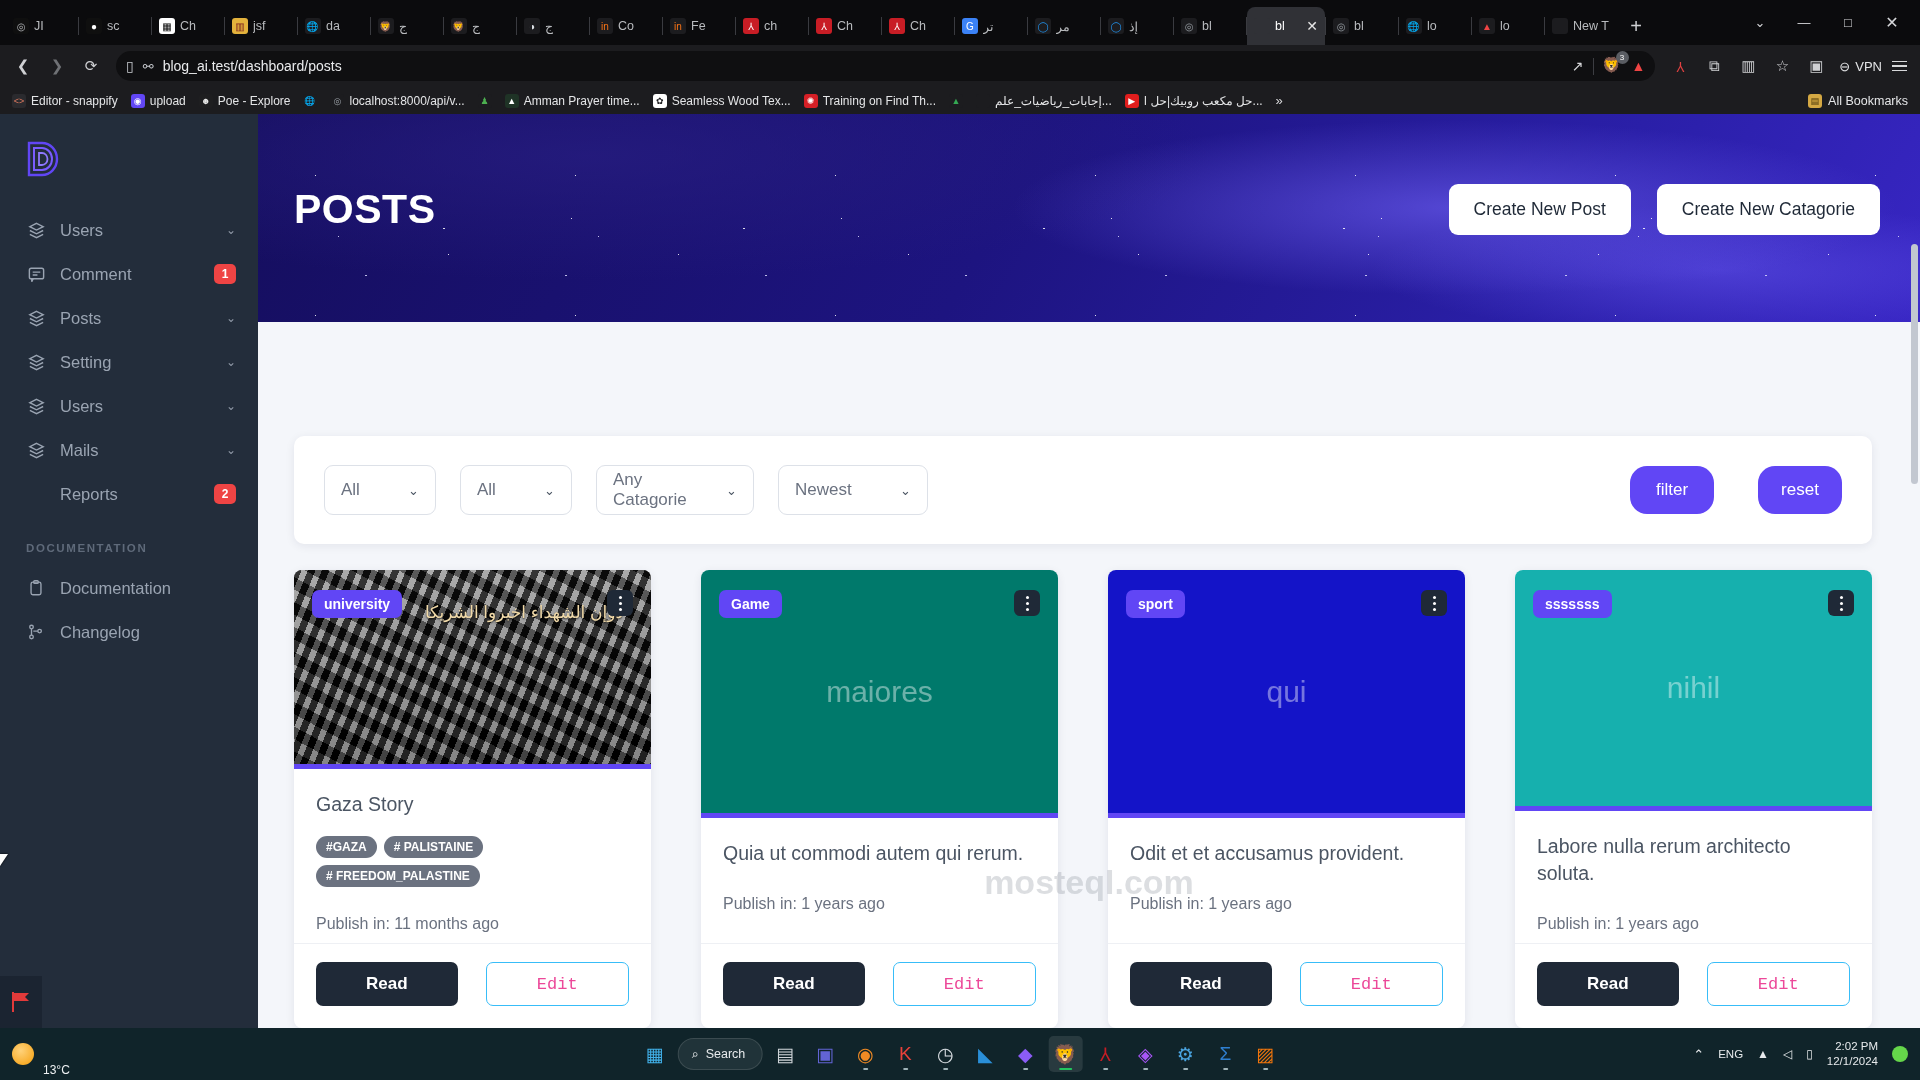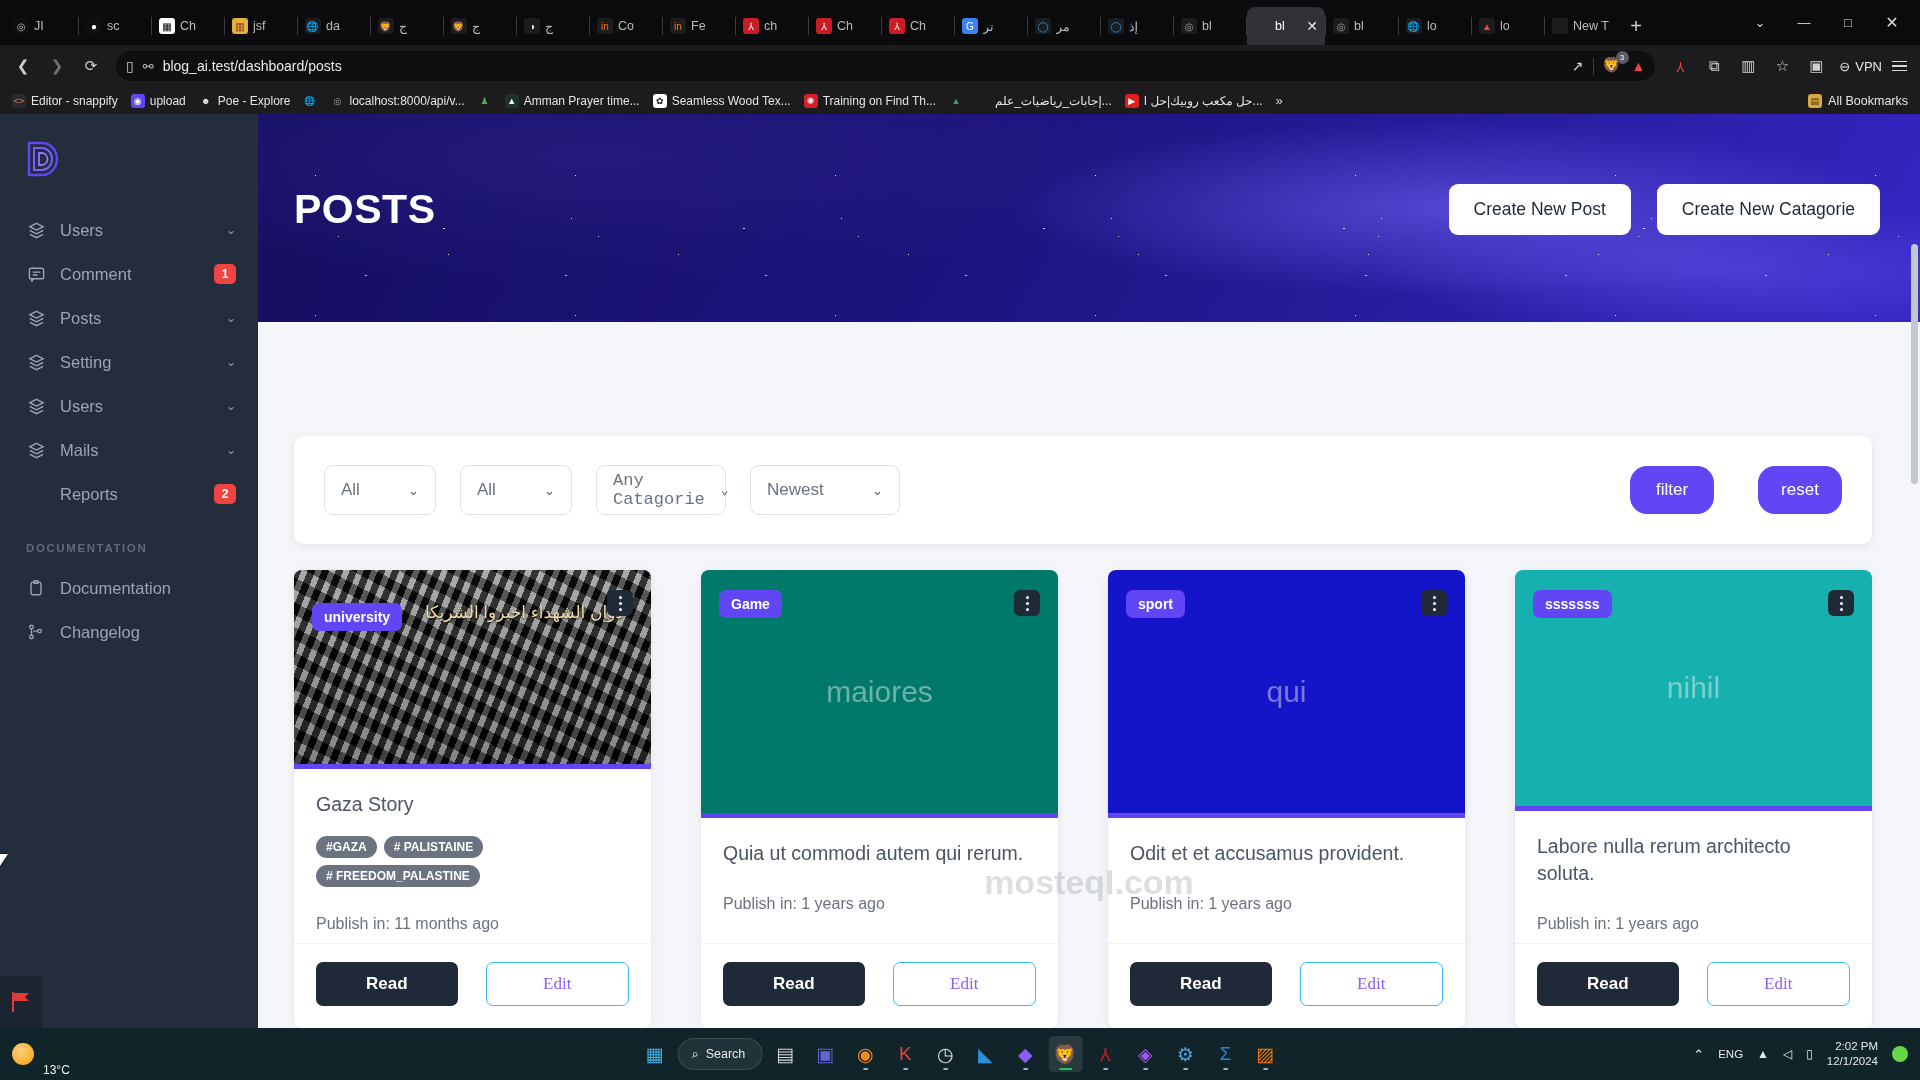--- a/index.html
+++ b/index.html
@@ -174,21 +174,21 @@
     background: #fff; border-radius: 10px; box-shadow: 0 2px 10px rgba(20,30,60,.08);
     display: flex; align-items: center; padding: 0 30px; gap: 24px;
   }
   .fsel {
     height: 50px; border: 1px solid #dde1e8; border-radius: 9px; background: #fff;
     display: flex; align-items: center; padding: 0 16px; gap: 16px;
     color: #6b7280; font-size: 17px; font-family: inherit;
   }
   .fsel .cv { font-size: 13px; color: #4b5563; margin-left: auto; }
   .fsel.w1 { width: 112px; } .fsel.w2 { width: 112px; }
-  .fsel.w3 { width: 130px; font-family: Liberation Mono, monospace; } .fsel.w4 { width: 150px; }
+  .fsel.w3 { width: 158px; } .fsel.w4 { width: 150px; }
   .fsearch {
     height: 50px; width: 258px; border: 1px solid #dde1e8; border-radius: 9px;
     background: #fff; padding: 0 16px; color: #374151; font-size: 17px;
     font-family: inherit; margin-left: 10px;
   }
   .fsearch::placeholder { color: #9ca3af; }
   .fbtn {
     height: 48px; min-width: 84px; border: none; border-radius: 17px;
     background: #6146f5; color: #fff; font-size: 17px; font-family: inherit;
   }
@@ -233,21 +233,21 @@
     border-top: 1px solid #eef0f4; padding: 18px 22px 22px 22px;
     display: flex; gap: 28px;
   }
   .btn-read {
     flex: 1 1 0; height: 44px; border: none; border-radius: 7px;
     background: #1f2937; color: #fff; font-size: 17px; font-weight: 700;
     font-family: inherit;
   }
   .btn-edit {
     flex: 1 1 0; height: 44px; border: 1.5px solid #38bdf8; border-radius: 7px;
-    background: #fff; color: #8b5cf6; font-size: 17px; font-family: Liberation Serif, serif;
+    background: #fff; color: #ec4899; font-size: 17px; font-family: Liberation Mono, monospace;
   }
 
   
   .gaza-photo { position: absolute; inset: 0;
     background:
       repeating-linear-gradient(112deg, rgba(0,0,0,.55) 0 7px, rgba(255,255,255,.12) 7px 13px),
       repeating-linear-gradient(28deg, rgba(0,0,0,.45) 0 11px, rgba(200,200,200,.18) 11px 22px),
       linear-gradient(#8a8a8a, #606060);
     filter: contrast(1.25) grayscale(1);
   }
@@ -663,21 +663,21 @@
         </div>
         <button class="fbtn filter">filter</button>
         <button class="fbtn reset">reset</button>
       </div>
 
       <div class="grid" id="grid-container">
           <div class="card">
             <div class="card-img" style="background: rgb(109, 109, 109);">
               <div class="gaza-photo"></div>
               <div class="gaza-ar">دوإن الشهداء اخبروا الشريكا</div>
-              <div class="cat-badge" style="background: rgb(97, 70, 245); margin-top: 13px;">university</div>
+              <div class="cat-badge" style="background: rgb(97, 70, 245);">university</div>
               <div class="kebab">
                 <i></i>
                 <i></i>
                 <i></i>
               </div>
             </div>
             <div class="card-body">
               <div class="card-title">Gaza Story</div>
               <div class="tags">
                 <span class="tag">#GAZA</span>

